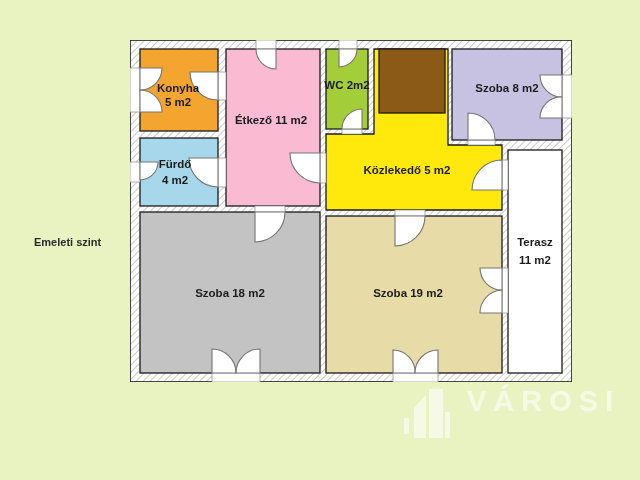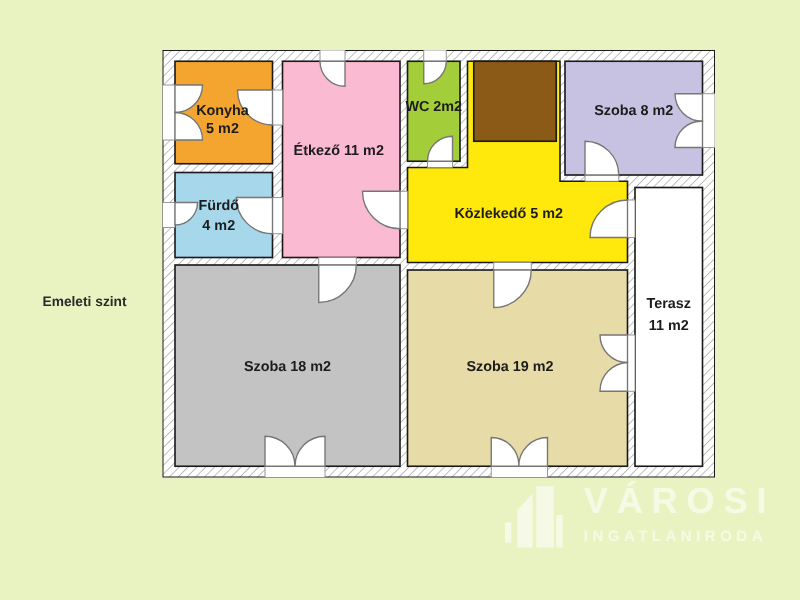--- a/index.html
+++ b/index.html
@@ -173,17 +173,16 @@
     <svg class="logo-icon" width="50" height="58" viewBox="0 0 50 58">
       <g fill="#ffffff">
         <rect x="0" y="36" width="5" height="16"></rect>
         <polygon points="10,26 22,13 22,56 10,56"></polygon>
         <rect x="25" y="7" width="14" height="49"></rect>
         <rect x="41" y="30" width="5" height="26"></rect>
       </g>
     </svg>
     <div>
       <div class="logo-brand">VÁROSI</div>
-      <div class="logo-subtitle">INGATLANIRODA</div>
     </div>
   </div>
 
 </div>
 
 </body></html>

